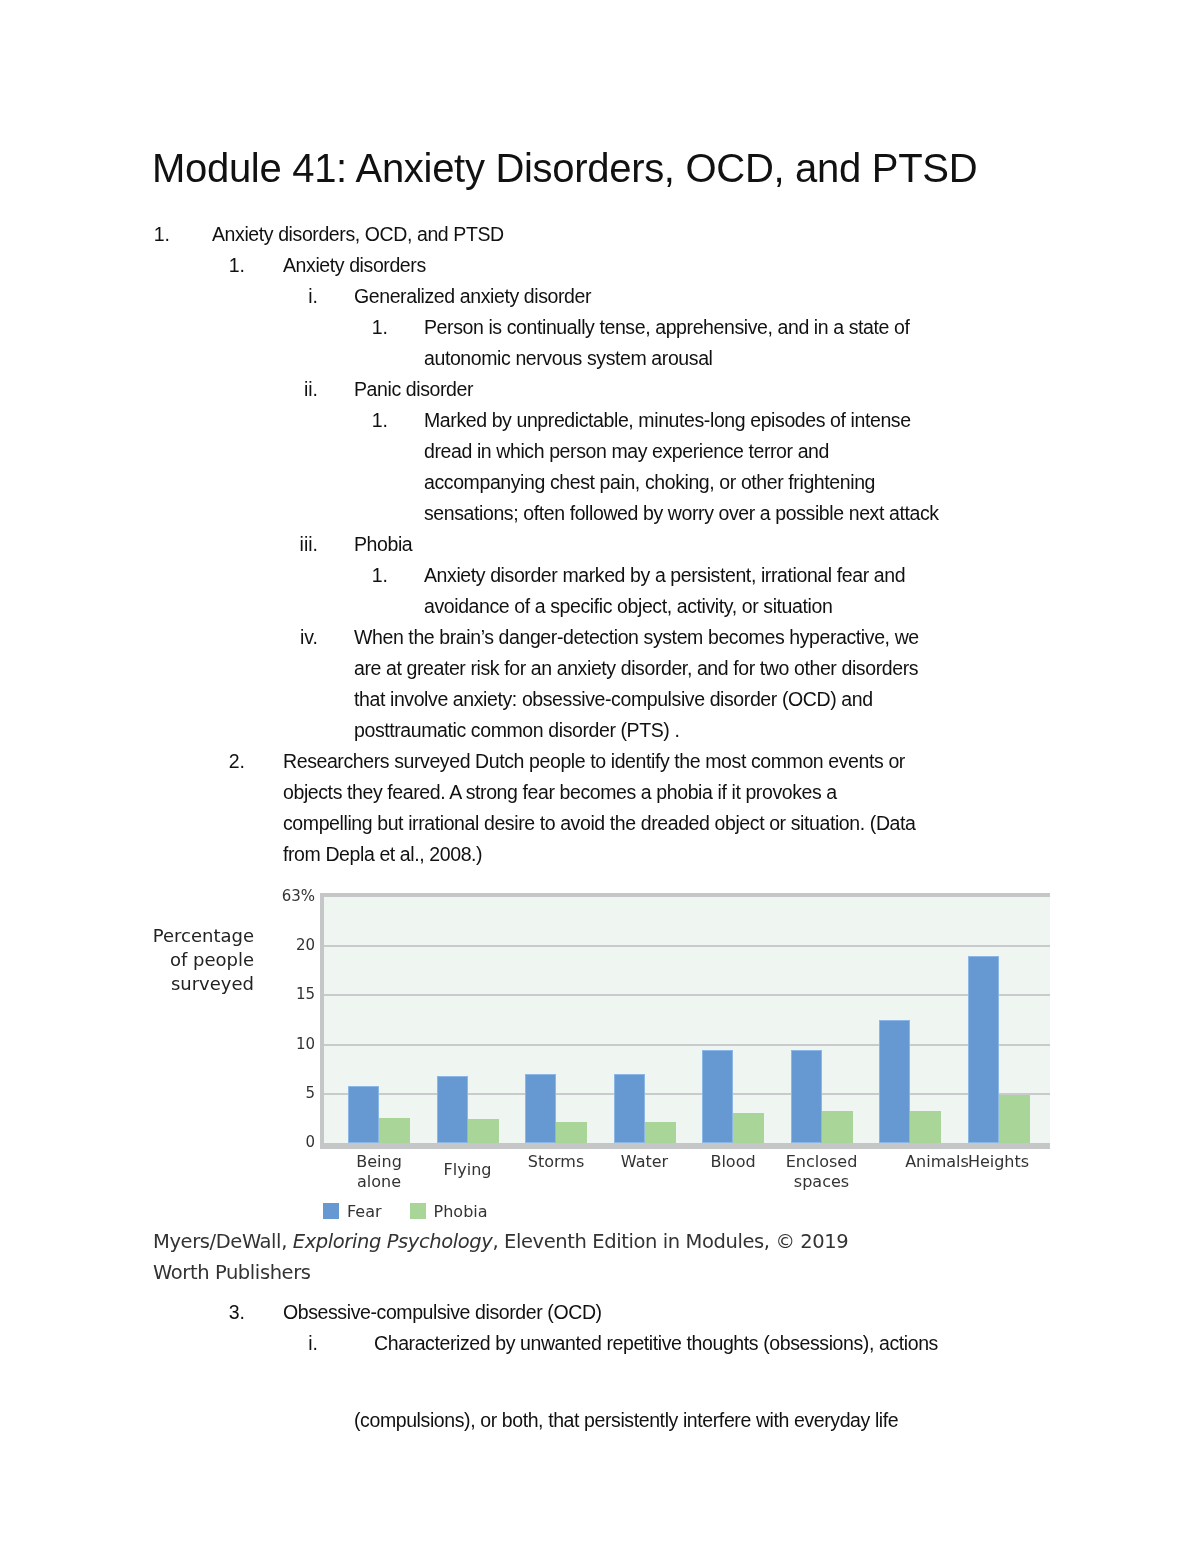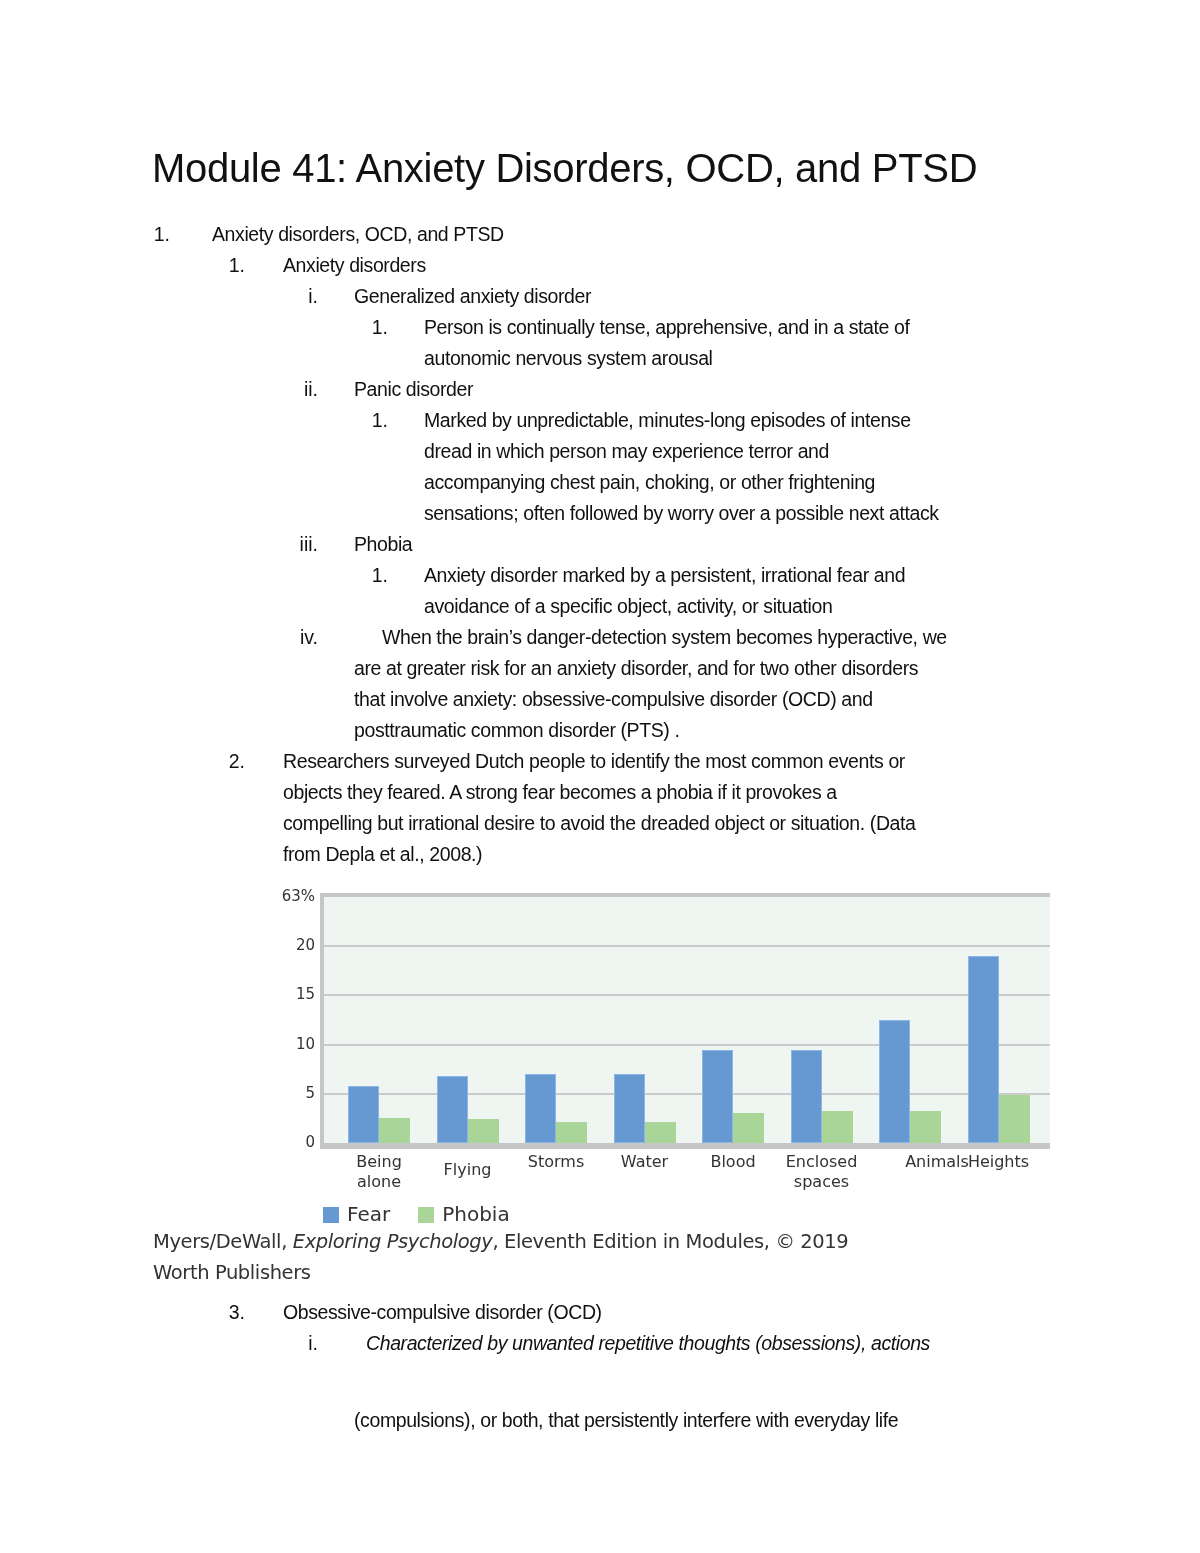--- a/index.html
+++ b/index.html
@@ -15,21 +15,21 @@
   .tick { position: absolute; left: 120px; width: 55px; text-align: right; font-size: 15px;
           color: #333; font-family: "DejaVu Sans", sans-serif; }
   .plot { position: absolute; left: 180px; top: 13px; width: 726px; height: 246px; background: #eff5f1;
           border-left: 4px solid #c4c6c8; border-top: 4px solid #c4c6c8; border-bottom: 6px solid #c4c6c8; }
   .grid { position: absolute; left: 0; right: 0; height: 2px; background: #c8cacc; }
   .bar { position: absolute; bottom: 0; width: 31px; }
   .bar.fear { background: #6699d2; border: 1px solid #8cb6e6; box-sizing: border-box; }
   .bar.phobia { background: #a9d598; }
   .xlab { position: absolute; top: 272px; width: 90px; text-align: center; font-size: 16px; line-height: 20px;
           color: #333; font-family: "DejaVu Sans", sans-serif; }
-  .legend { position: absolute; top: 322px; left: 183px; font-size: 20px; color: #333; font-family: "DejaVu Sans", sans-serif; }
+  .legend { position: absolute; top: 322px; left: 183px; font-size: 16px; color: #333; font-family: "DejaVu Sans", sans-serif; }
   .legend .sw { display: inline-block; width: 16px; height: 16px; vertical-align: -2px; margin-right: 8px; }
   .legend .item { display: inline-block; margin-right: 28px; }
   .caption { position: absolute; left: 153px; top: 1226px; font-size: 19.5px; line-height: 31px; color: #333;
              font-family: "DejaVu Sans", sans-serif; letter-spacing: -0.4px; white-space: nowrap; }
   .caption i { font-style: italic; }
 </style>
 </head>
 <body>
 
 <div>
@@ -51,37 +51,42 @@
       <div class="line" style="top: 405px; left: 424px;">Marked by unpredictable, minutes-long episodes of intense</div>
       <div class="line" style="top: 436px; left: 424px;">dread in which person may experience terror and</div>
       <div class="line" style="top: 467px; left: 424px;">accompanying chest pain, choking, or other frightening</div>
       <div class="line" style="top: 498px; left: 424px;">sensations; often followed by worry over a possible next attack</div>
       <div class="num" style="top: 529px; left: 278px; width: 40px;">iii.</div>
       <div class="line" style="top: 529px; left: 354px;">Phobia</div>
       <div class="num" style="top: 560px; left: 348px; width: 40px;">1.</div>
       <div class="line" style="top: 560px; left: 424px;">Anxiety disorder marked by a persistent, irrational fear and</div>
       <div class="line" style="top: 591px; left: 424px;">avoidance of a specific object, activity, or situation</div>
       <div class="num" style="top: 622px; left: 278px; width: 40px;">iv.</div>
-      <div class="line" style="top: 622px; left: 354px; margin-left: 28px;">When the brain’s danger-detection system becomes hyperactive, we</div>
+      <div class="line" style="top: 622px; left: 354px;">When the brain’s danger-detection system becomes hyperactive, we</div>
       <div class="line" style="top: 653px; left: 354px;">are at greater risk for an anxiety disorder, and for two other disorders</div>
       <div class="line" style="top: 684px; left: 354px;">that involve anxiety: obsessive-compulsive disorder (OCD) and</div>
       <div class="line" style="top: 715px; left: 354px;">posttraumatic common disorder (PTS) .</div>
       <div class="num" style="top: 746px; left: 205px; width: 40px;">2.</div>
       <div class="line" style="top: 746px; left: 283px;">Researchers surveyed Dutch people to identify the most common events or</div>
       <div class="line" style="top: 777px; left: 283px;">objects they feared. A strong fear becomes a phobia if it provokes a</div>
       <div class="line" style="top: 808px; left: 283px;">compelling but irrational desire to avoid the dreaded object or situation. (Data</div>
       <div class="line" style="top: 839px; left: 283px;">from Depla et al., 2008.)</div>
       <div class="num" style="top: 1297px; left: 205px; width: 40px;">3.</div>
       <div class="line" style="top: 1297px; left: 283px;">Obsessive-compulsive disorder (OCD)</div>
       <div class="num" style="top: 1328px; left: 278px; width: 40px;">i.</div>
-      <div class="line" style="top: 1328px; left: 366px; font-style: italic;">Characterized by unwanted repetitive thoughts (obsessions), actions</div>
+      <div class="line" style="top: 1328px; left: 374px;">Characterized by unwanted repetitive thoughts (obsessions), actions</div>
       <div class="line" style="top: 1359px; left: 354px; margin-top: 46px;">(compulsions), or both, that persistently interfere with everyday life</div>
     </div>
 
   <div class="chart">
+    <div class="ylab">
+      <div>Percentage</div>
+      <div>of people</div>
+      <div>surveyed</div>
+    </div>
     <div id="ticks">
         <div class="tick" style="top: 253px;">0</div>
         <div class="tick" style="top: 203.8px;">5</div>
         <div class="tick" style="top: 154.6px;">10</div>
         <div class="tick" style="top: 105.4px;">15</div>
         <div class="tick" style="top: 56.2px;">20</div>
         <div class="tick" style="top: 7px;">63%</div>
       </div>
     <div class="plot" id="plot">
         <div class="grid" style="top: 195.8px;"></div>

